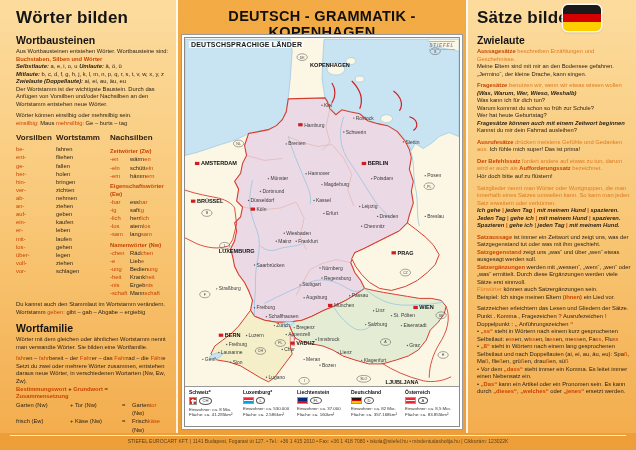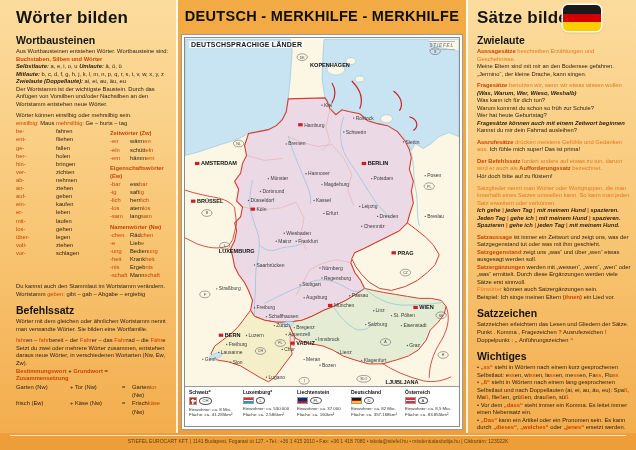--- a/index.html
+++ b/index.html
@@ -95,20 +95,25 @@
         <div class="ln"><span>Aus Wortbausteinen entstehen Wörter. Wortbausteine sind: </span><span class="c-rb">Buchstaben, Silben und Wörter</span></div>
         <div class="ln"><span class="c-bi">Selbstlaute:</span><span> a, e, i, o, u      </span><span class="c-bi">Umlaute:</span><span> ä, ö, ü</span></div>
         <div class="ln"><span class="c-bi">Mitlaute:</span><span> b, c, d, f, g, h, j, k, l, m, n, p, q, r, s, t, v, w, x, y, z</span></div>
         <div class="ln"><span class="c-bi">Zwielaute (Doppellaute):</span><span> ai, ei, au, äu, eu</span></div>
         <div class="ln"><span>Der Wortstamm ist der wichtigste Baustein. Durch das Anfügen von Vorsilben und/oder Nachsilben an den Wortstamm entstehen neue Wörter.</span></div>
         <div class="ln sp"></div>
         <div class="ln"><span>Wörter können einsilbig oder mehrsilbig sein.</span></div>
         <div class="ln"><span class="c-r">einsilbig:</span><span> Maus         </span><span class="c-r">mehrsilbig:</span><span> Ge – burts – tag</span></div>
       </div>
 
+    <div class="wt-head">
+      <span>Vorsilben</span>
+      <span>Wortstamm</span>
+      <span>Nachsilben</span>
+    </div>
     <div class="wtable">
       <div class="wt1" id="wt1">
           <div>be-</div>
           <div>ent-</div>
           <div>ge-</div>
           <div>her-</div>
           <div>hin-</div>
           <div>ver-</div>
           <div>ab-</div>
           <div>an-</div>
@@ -157,21 +162,21 @@
           <div><span class="sfx">-heit</span><span>Krank</span><span class="c-r">heit</span></div>
           <div><span class="sfx">-nis</span><span>Ergeb</span><span class="c-r">nis</span></div>
           <div><span class="sfx">-schaft</span><span>Mann</span><span class="c-r">schaft</span></div>
         </div>
     </div>
     <div class="rich wnote">
         <div class="ln"><span>Du kannst auch den Stammlaut im Wortstamm verändern.</span></div>
         <div class="ln"><span>Wortstamm </span><span class="c-r">geben:</span><span> gibt – gab – Abgabe – ergiebig</span></div>
       </div>
 
-    <h2>Befehlssatz</h2>
+    <h2>Wortfamilie</h2>
     <div class="rich">
         <div class="ln"><span>Wörter mit dem gleichen oder ähnlichen Wortstamm nennt man verwandte Wörter. Sie bilden eine Wortfamilie.</span></div>
         <div class="ln sp"></div>
         <div class="ln"><span class="c-r">fahr</span><span>en – </span><span class="c-r">fahr</span><span>bereit – der </span><span class="c-r">Fahr</span><span>er – das </span><span class="c-r">Fahr</span><span>rad – die </span><span class="c-r">Fähr</span><span>e</span></div>
       </div>
 
     <div class="rich">
         <div class="ln"><span>Setzt du zwei oder mehrere Wörter zusammen, entstehen daraus neue Wörter, in verschiedenen Wortarten (Nw, Ew, Zw).</span></div>
         <div class="ln"><span class="c-rb">Bestimmungswort</span><span class="c-b">  +  </span><span class="c-rb">Grundwort</span><span class="c-b">  =</span></div>
         <div class="ln"><span class="c-rb">Zusammensetzung</span></div>
@@ -185,21 +190,21 @@
         </div>
         <div class="crow">
           <div class="ccell1"><span>frisch (Ew)</span></div>
           <div class="ccell2"><span>+ Käse (Nw)</span></div>
           <div class="ccell3"><span>=</span></div>
           <div class="ccell4"><span>Frisch</span><span class="c-r">käse</span><span> (Nw)</span></div>
         </div>
       </div>
   </div>
 
-  <div class="main-title">DEUTSCH - MERKHILFE - MERKHILFE</div>
+  <div class="main-title">DEUTSCH - GRAMMATIK - KOPENHAGEN</div>
 
   <div class="map-panel">
     <div class="map-frame">
       <svg viewBox="0 0 276 352">
 
         <rect x="0" y="0" width="276" height="352" fill="#fbf7e4"></rect>
 
         <path class="sea" d="M0,0 L106,0 L108,12 L106,40 L104,60 L102,73 L98,81 L92,87 L84,91 L74,93 L64,95 L56,99 L46,103 L36,106 L24,110 L12,114 L0,117 Z"></path>
         <path class="sea" d="M140,0 L276,0 L276,98 L266,94 L256,98 L248,105 L240,110 L232,105 L228,112 L224,104 L218,96 L208,89 L198,86 L188,83 L178,76 L168,74 L160,72 L154,77 L148,71 L144,63 L141,59 L138,40 L139,16 Z"></path>
 
@@ -485,27 +490,25 @@
           <div class="ln"><span class="c-bi">Spazieren </span><span class="c-rb">| </span><span class="c-bi">gehe ich </span><span class="c-rb">| </span><span class="c-bi">jeden Tag </span><span class="c-rb">| </span><span class="c-bi">mit meinem Hund.</span></div>
         </div>
         <div class="block">
           <div class="ln"><span class="c-rb">Satzaussage</span><span> ist immer ein Zeitwort und zeigt uns, was der Satzgegenstand tut oder was mit ihm geschieht.</span></div>
           <div class="ln"><span class="c-rb">Satzgegenstand</span><span> zeigt uns „was“ und über „wen“ etwas ausgesagt werden soll.</span></div>
           <div class="ln"><span class="c-rb">Satzergänzungen</span><span> werden mit „wessen“, „wem“, „wen“ oder „was“ ermittelt. Durch diese Ergänzungen werden viele Sätze erst sinnvoll.</span></div>
           <div class="ln"><span class="c-o">Fürwörter</span><span> können auch Satzergänzungen sein.</span></div>
           <div class="ln"><span>Beispiel: Ich singe meinen Eltern </span><span class="c-rb">(ihnen)</span><span> ein Lied vor.</span></div>
         </div>
       </div>
-    <h2>Satzzeichen</h2>
     <div class="rich">
         <div class="ln"><span>Satzzeichen erleichtern das Lesen und Gliedern der Sätze.</span></div>
         <div class="ln"><span>Punkt </span><span class="c-rb">.</span><span> Komma </span><span class="c-rb">,</span><span> Fragezeichen </span><span class="c-rb">?</span><span> Ausrufezeichen </span><span class="c-rb">!</span></div>
         <div class="ln"><span>Doppelpunkt </span><span class="c-rb">:</span><span> </span><span class="c-rb">„</span><span> Anführungszeichen </span><span class="c-rb">“</span></div>
       </div>
-    <h2>Wichtiges</h2>
     <div class="rich">
         <div class="ln"><span>• </span><span class="c-rb">„ss“</span><span> steht in Wörtern nach einem kurz gesprochenen Selbstlaut: e</span><span class="c-r">ss</span><span>en, wi</span><span class="c-r">ss</span><span>en, la</span><span class="c-r">ss</span><span>en, me</span><span class="c-r">ss</span><span>en, Fa</span><span class="c-r">ss</span><span>, Flu</span><span class="c-r">ss</span></div>
         <div class="ln"><span>• </span><span class="c-rb">„ß“</span><span> steht in Wörtern nach einem lang gesprochenen Selbstlaut und nach Doppellauten (ai, ei, au, äu, eu): Spa</span><span class="c-r">ß</span><span>, Ma</span><span class="c-r">ß</span><span>, flie</span><span class="c-r">ß</span><span>en, grü</span><span class="c-r">ß</span><span>en, drau</span><span class="c-r">ß</span><span>en, sü</span><span class="c-r">ß</span></div>
         <div class="ln"><span>• Vor dem </span><span class="c-rb">„dass“</span><span> steht immer ein Komma. Es leitet immer einen Nebensatz ein.</span></div>
         <div class="ln"><span>• </span><span class="c-rb">„Das“</span><span> kann ein Artikel oder ein Pronomen sein. Es kann durch </span><span class="c-rb">„dieses“</span><span>, </span><span class="c-rb">„welches“</span><span> oder </span><span class="c-rb">„jenes“</span><span> ersetzt werden.</span></div>
       </div>
   </div>
 
   <div class="flag-de"></div>
 

